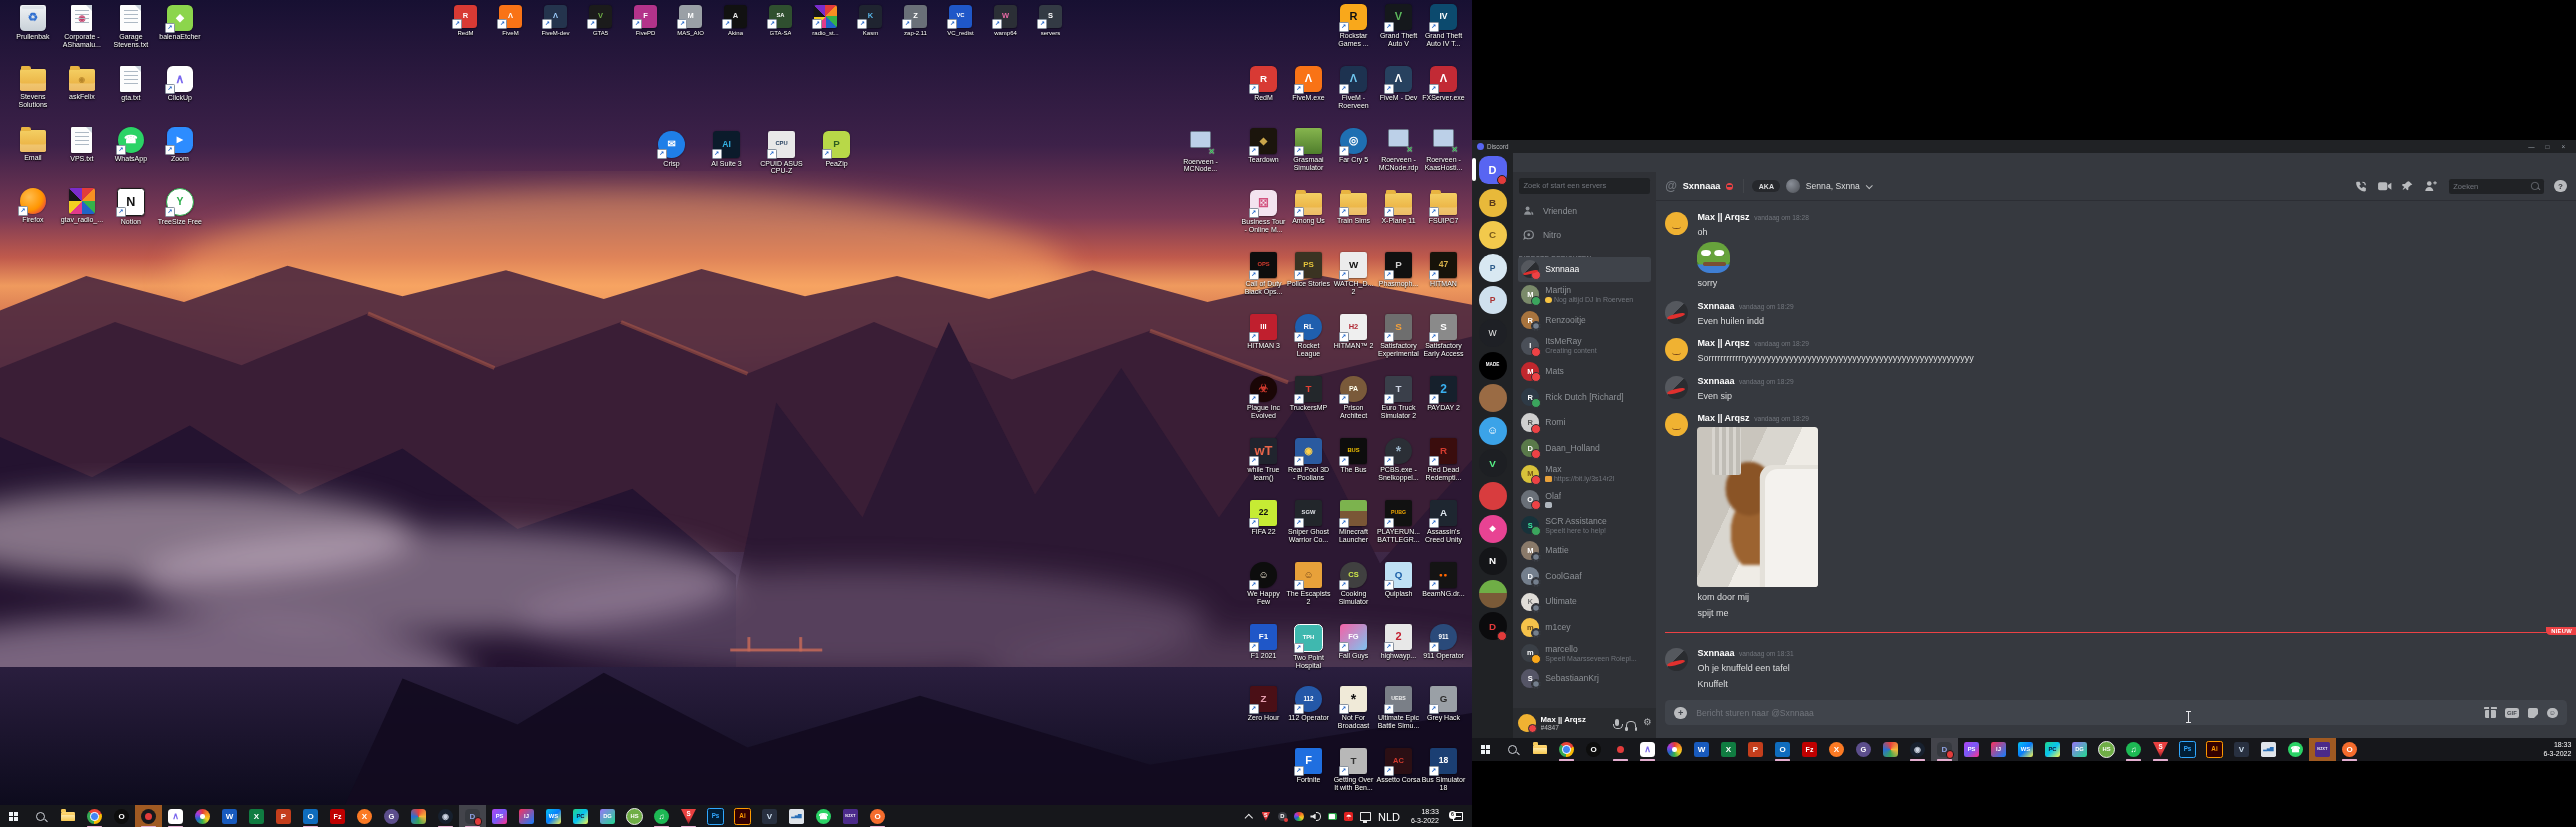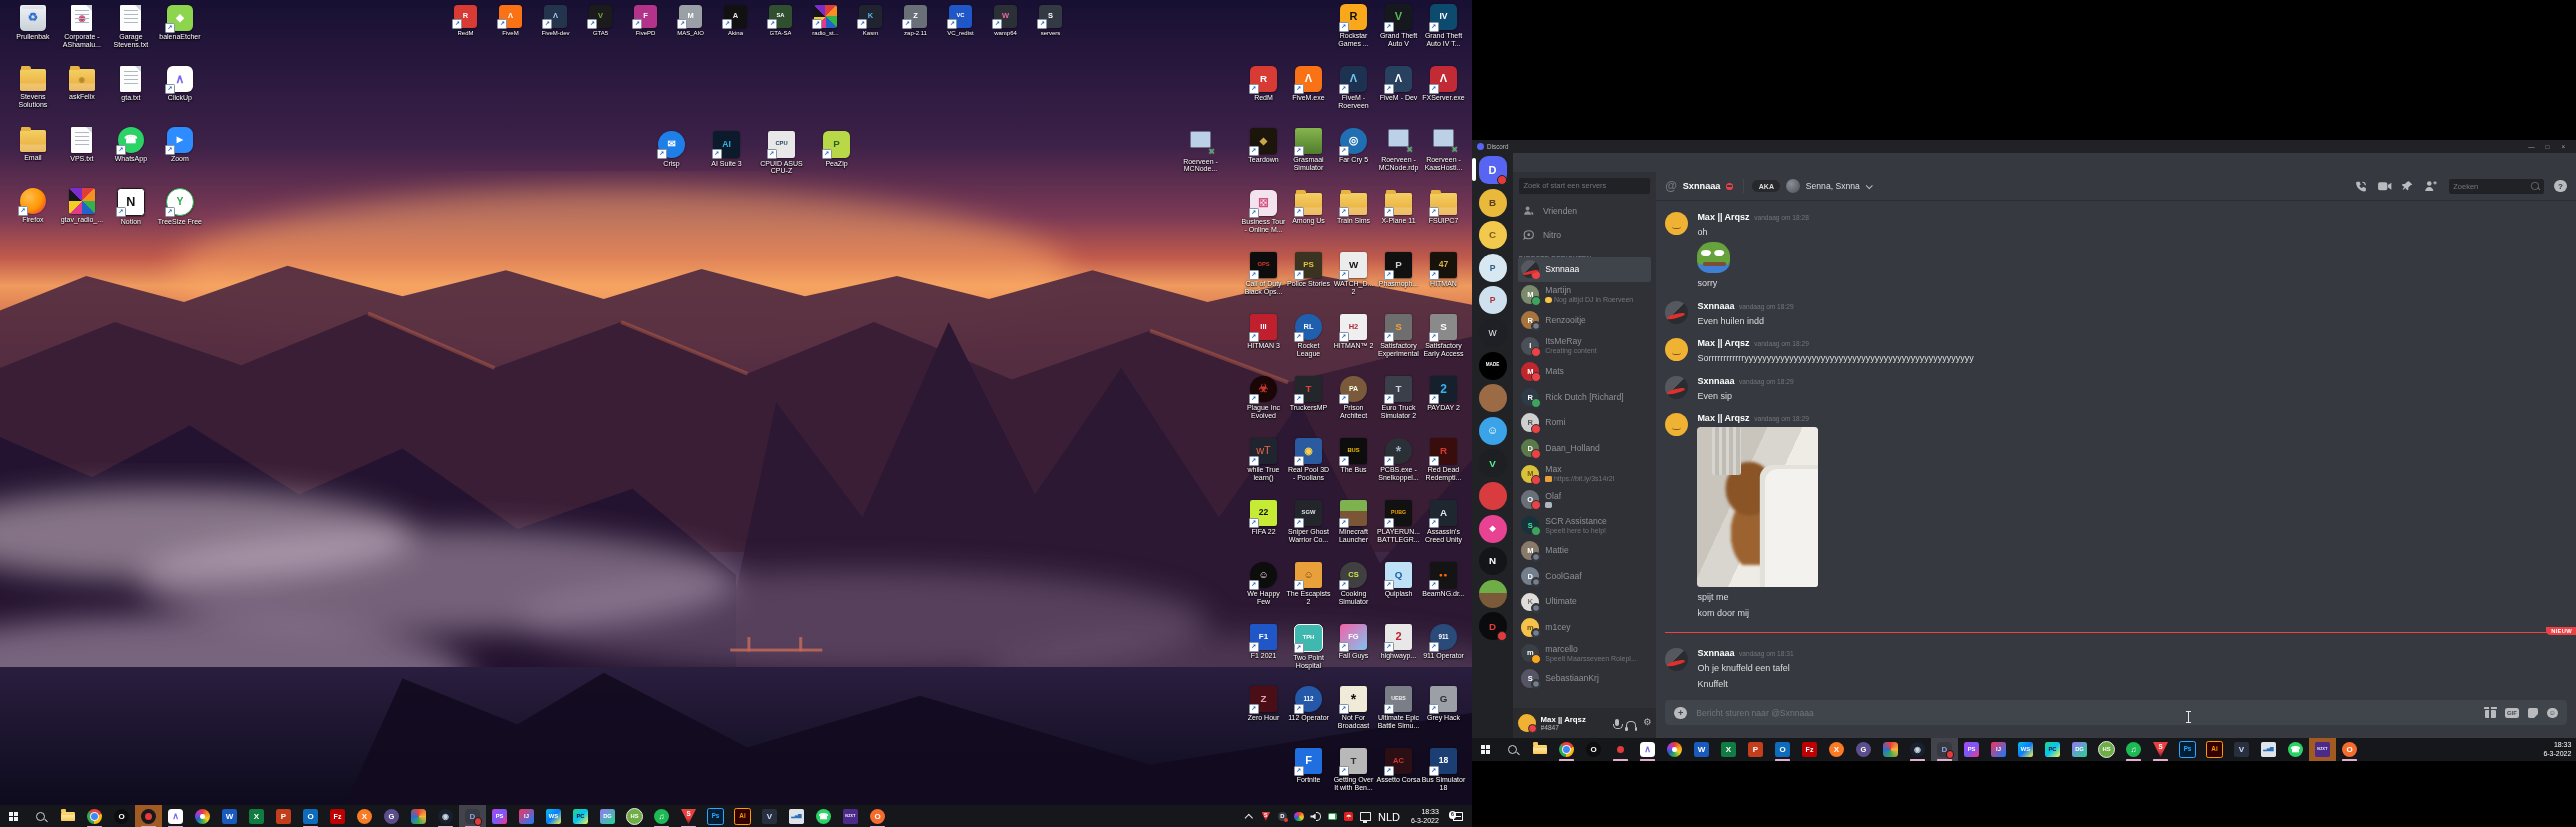--- a/index.html
+++ b/index.html
@@ -797,21 +797,21 @@
         </div>
         <div class="tile" data-sc="1">
           <div class="art" style="background:#16202c;border-radius:2.3px">
             <span class="gl" style="color:#3ab0f0;font-size:12px;font-weight:bold">2</span>
             <span class="sc">↗</span>
           </div>
           <div class="lbl">PAYDAY 2</div>
         </div>
         <div class="tile" data-sc="1">
           <div class="art" style="background:#20242e;border-radius:2.3px">
-            <span class="gl" style="color:#e8654a;font-size:11px;font-weight:normal">wT</span>
+            <span class="gl" style="color:#e8654a;font-size:13px;font-weight:bold">wT</span>
             <span class="sc">↗</span>
           </div>
           <div class="lbl">while True learn()</div>
         </div>
         <div class="tile" data-sc="1">
           <div class="art" style="background:#2a5aa0;border-radius:3.5px">
             <span class="gl" style="color:#ffd24a;font-size:9.8px">◉</span>
             <span class="sc">↗</span>
           </div>
           <div class="lbl">Real Pool 3D - Poolians</div>
@@ -1731,26 +1731,26 @@
                 </div>
                 <div>
 
                 <div class="mline" data-lk="image">
 
                       <span class="dogwrap">
                       <span class="rad"></span>
                     </span>
                     </div>
                   <div class="mline" data-lk="text">
-                      <span class="txt">spijt me</span>
+                      <span class="txt">kom door mij</span>
                       
                       
                     </div>
                   <div class="mline" data-lk="text">
-                      <span class="txt">kom door mij</span>
+                      <span class="txt">spijt me</span>
                       
                       
                     </div>
                 </div>
               </div>
 
             </div>
             <div class="msg" data-kind="divider">
 
               <div class="drow2">

